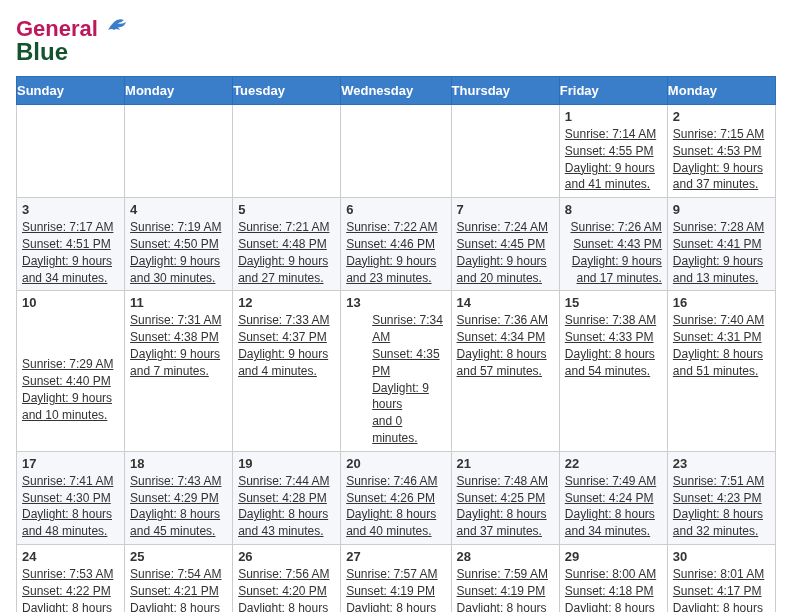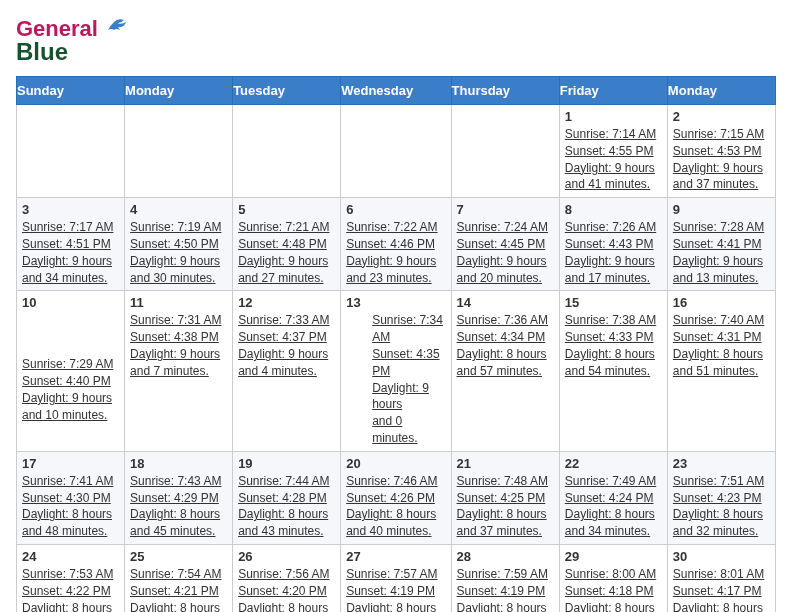--- a/index.html
+++ b/index.html
@@ -163,21 +163,21 @@
         </td>
         <td>
           <span class="day-num">7</span>
           <div class="day-info" style="white-space: pre-line;">Sunrise: 7:24 AM
 Sunset: 4:45 PM
 Daylight: 9 hours
 and 20 minutes.</div>
         </td>
         <td>
           <span class="day-num">8</span>
-          <div class="day-info" style="white-space: pre-line;">Sunrise: 7:26 AM
+          <div class="day-info" style="white-space: pre-line; text-align: right;">Sunrise: 7:26 AM
 Sunset: 4:43 PM
 Daylight: 9 hours
 and 17 minutes.</div>
         </td>
         <td>
           <span class="day-num">9</span>
           <div class="day-info" style="white-space: pre-line;">Sunrise: 7:28 AM
 Sunset: 4:41 PM
 Daylight: 9 hours
 and 13 minutes.</div>

